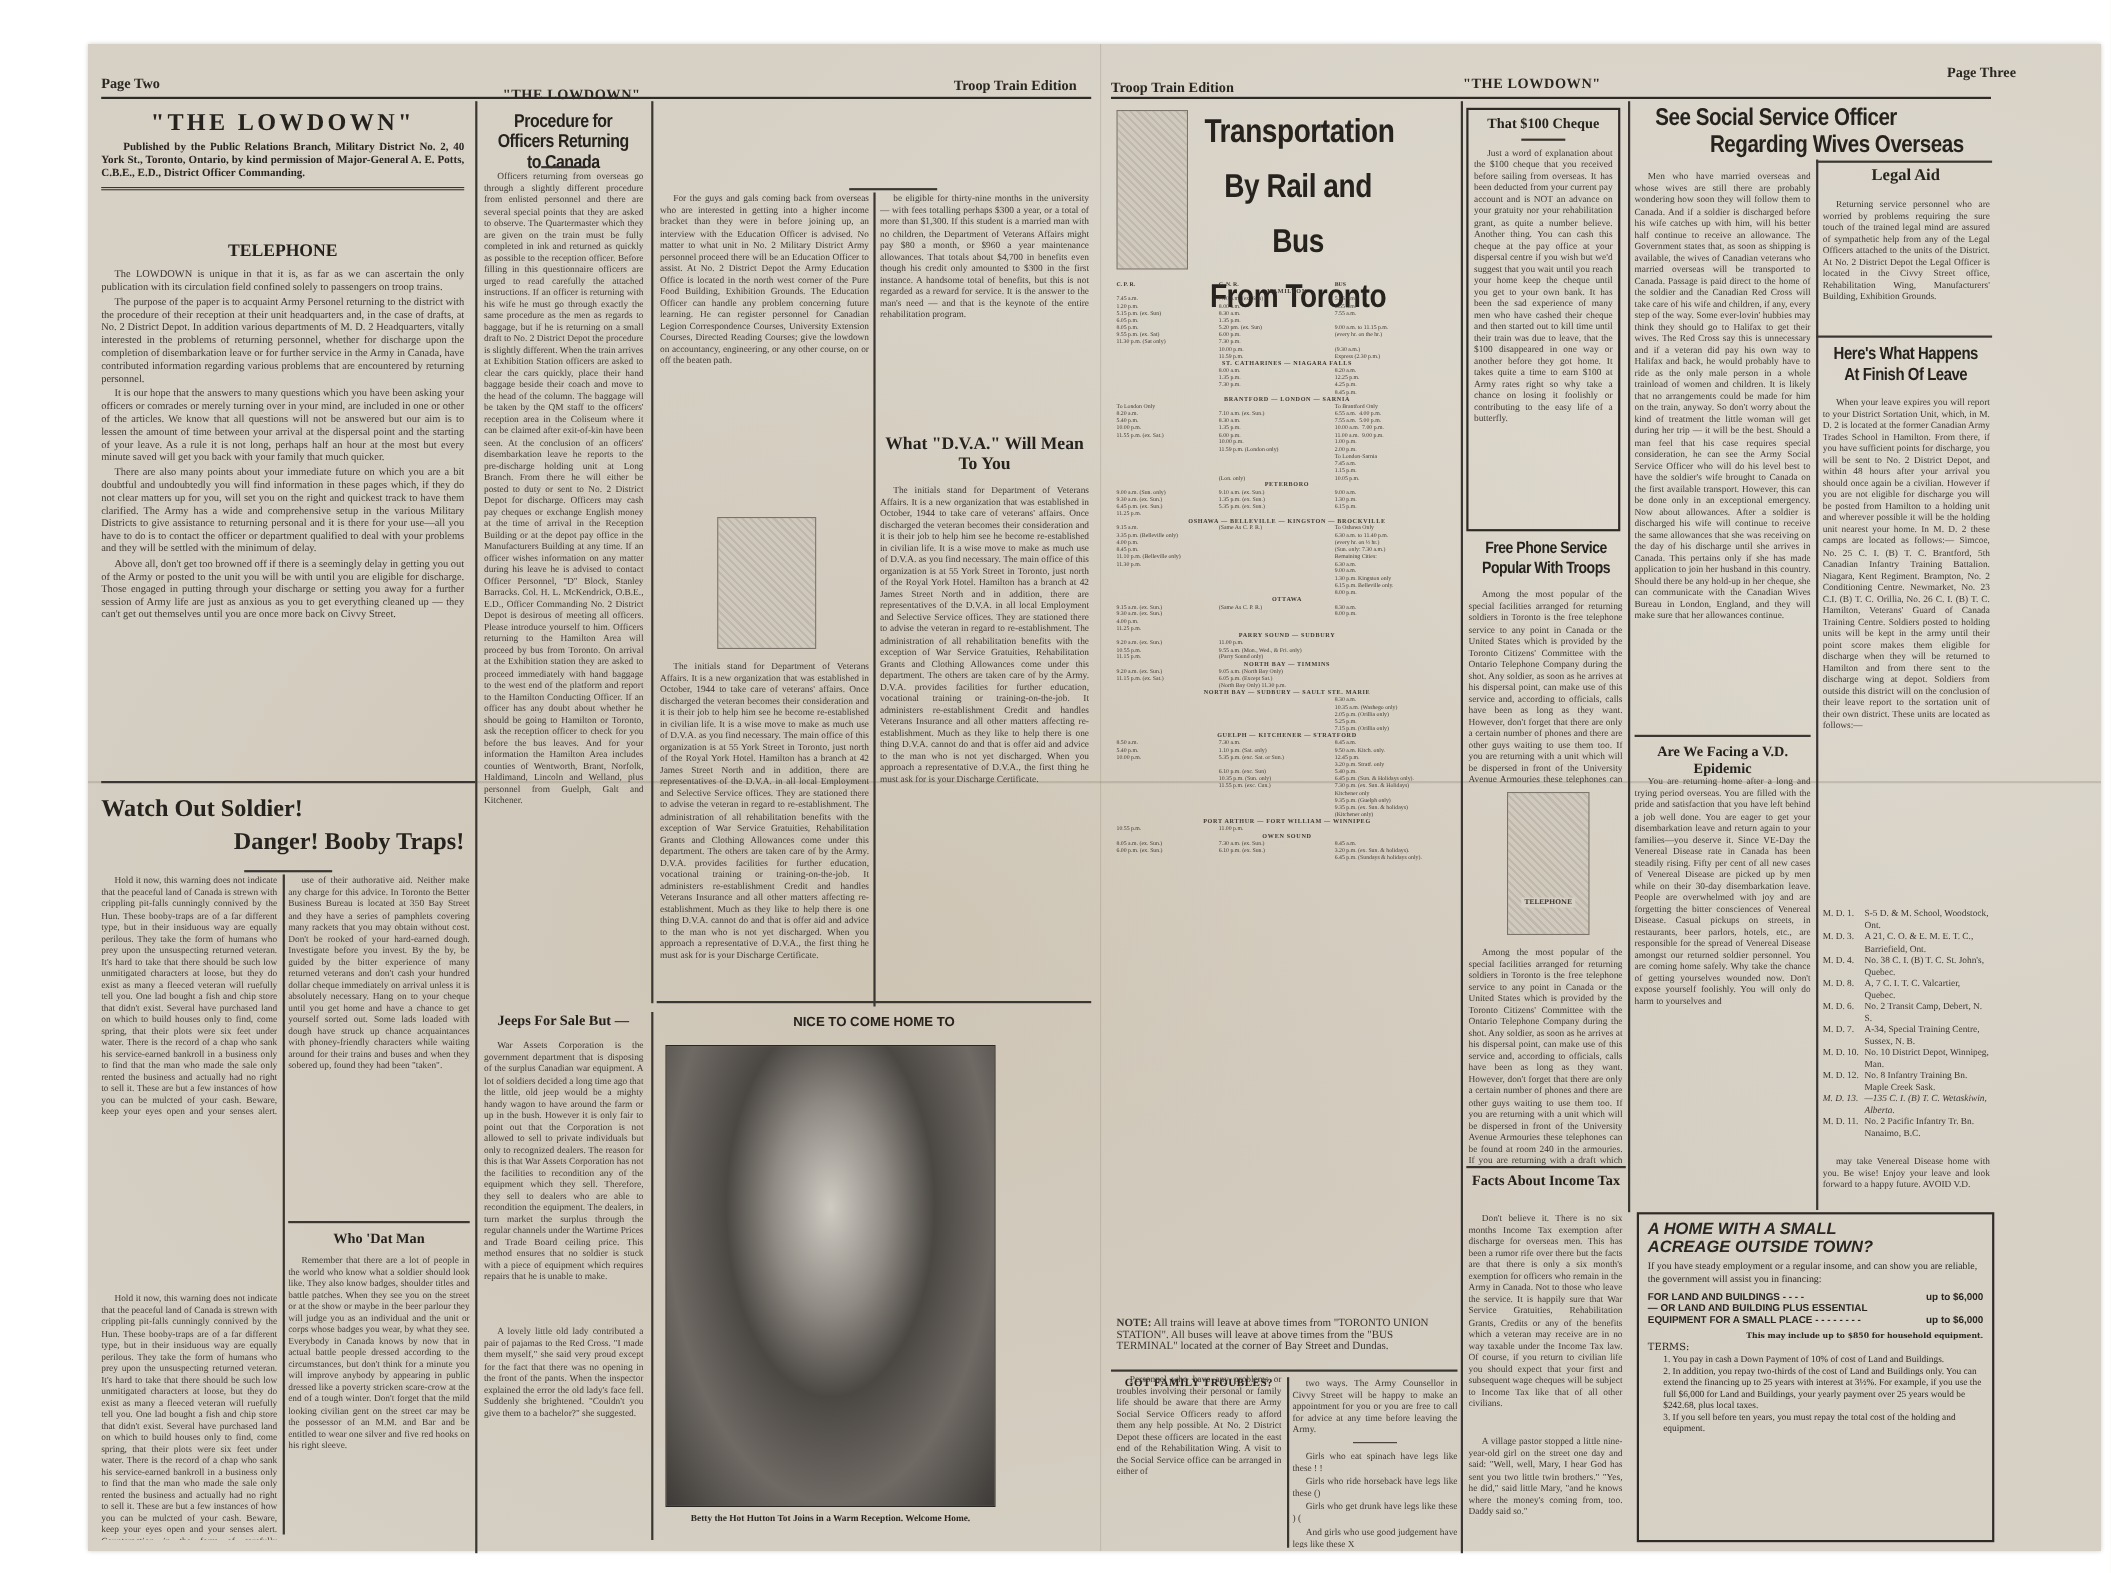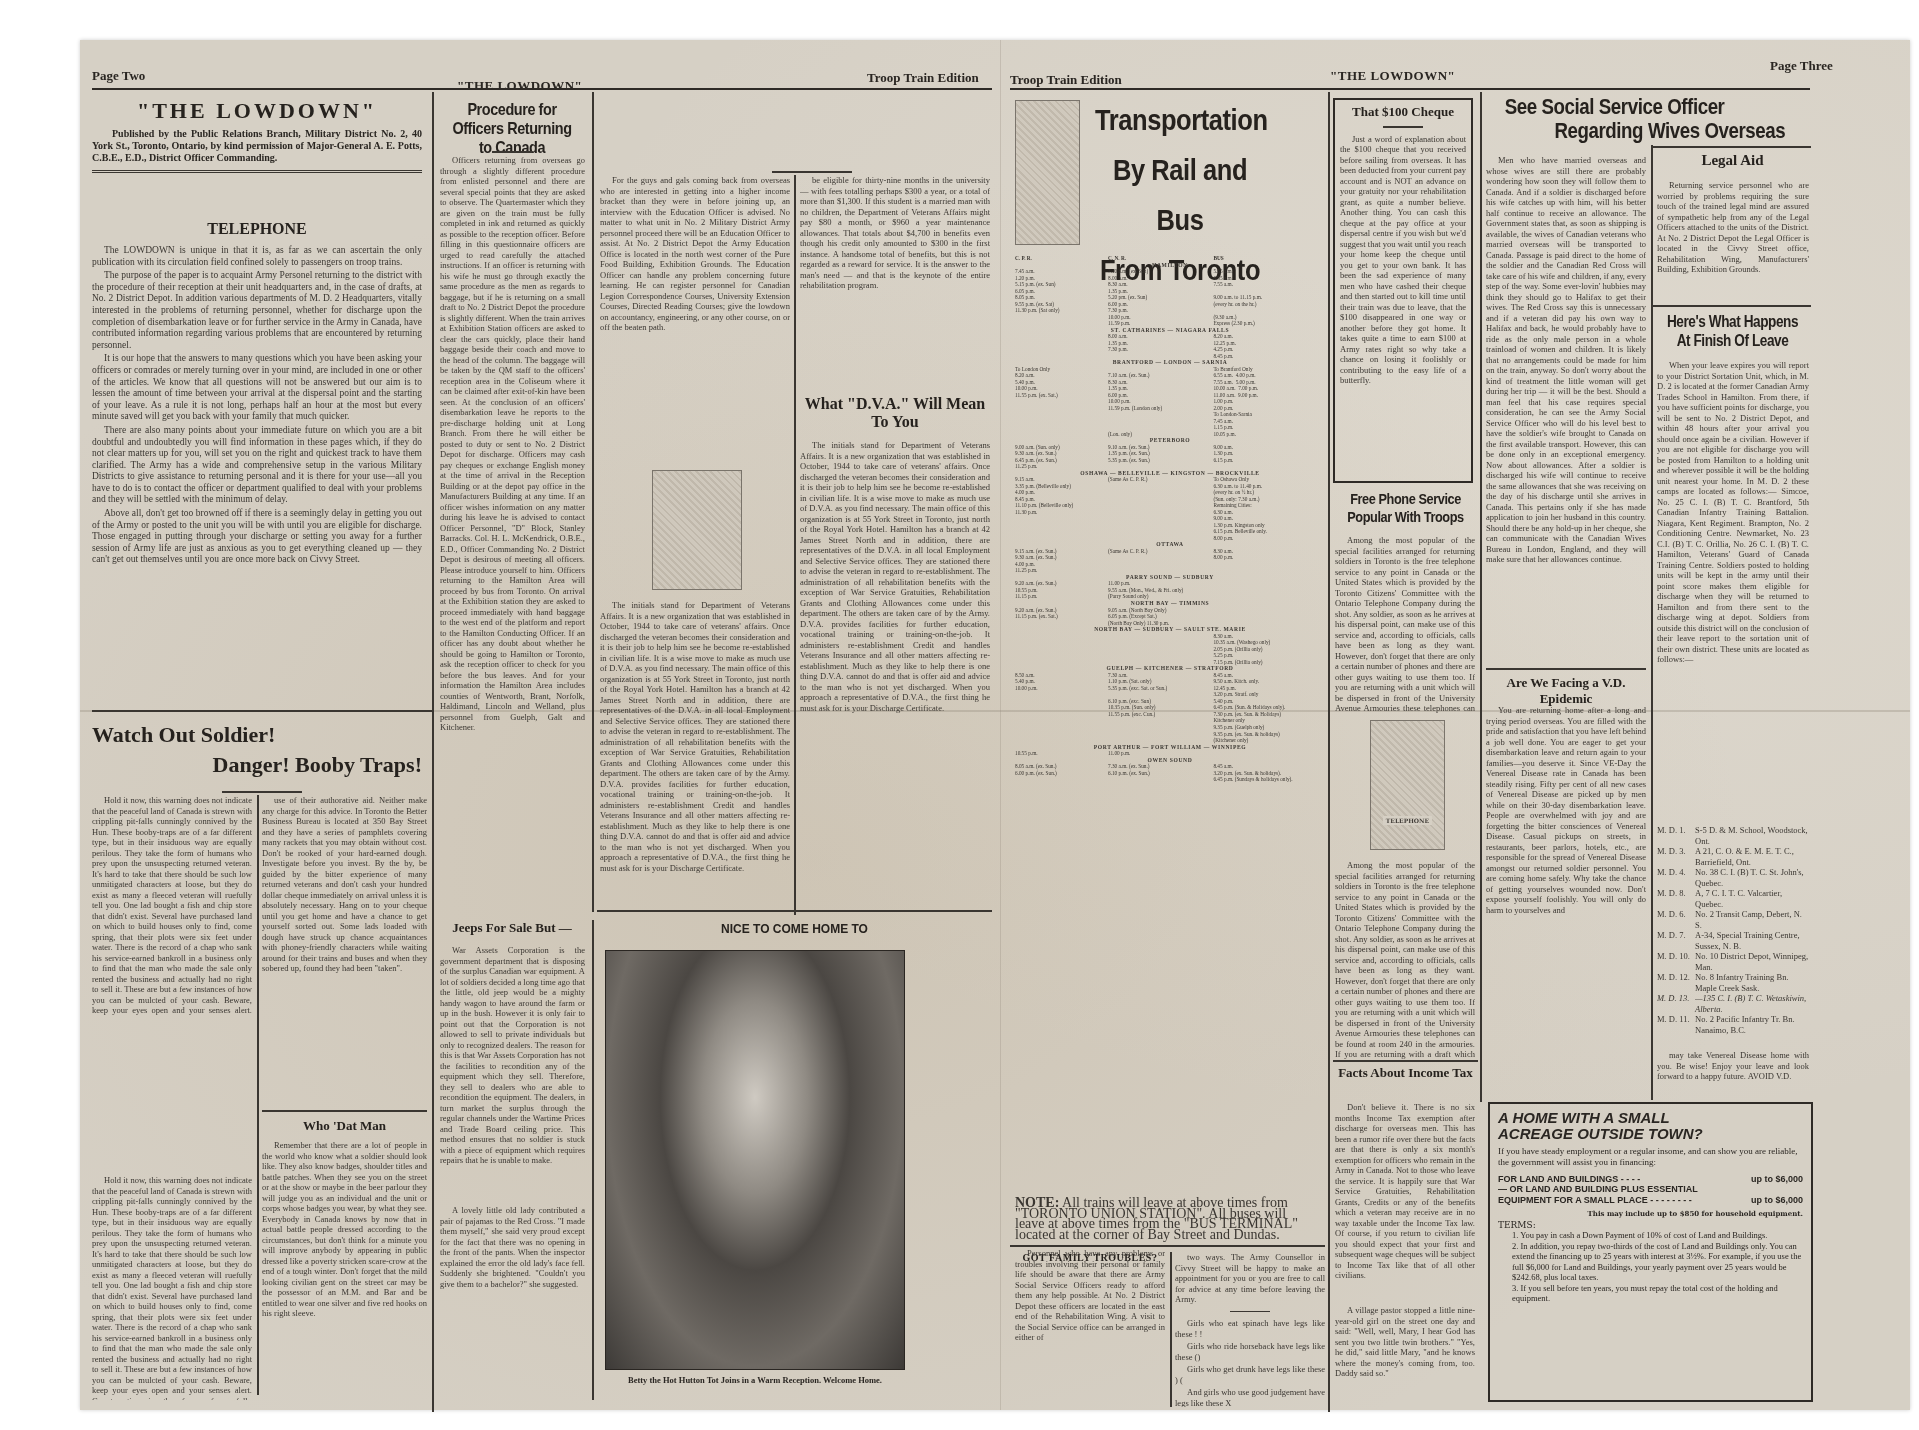--- a/index.html
+++ b/index.html
@@ -209,21 +209,21 @@
         <div class="row"><span></span><span></span><span>9.35 p.m. (Guelph only)</span></div>
         <div class="row"><span></span><span></span><span>9.35 p.m. (ex. Sun. &amp; holidays)</span></div>
         <div class="row"><span></span><span></span><span>(Kitchener only)</span></div>
         <div class="city">PORT ARTHUR — FORT WILLIAM — WINNIPEG</div>
         <div class="row"><span>10.55 p.m.</span><span>11.00 p.m.</span><span></span></div>
         <div class="city">OWEN SOUND</div>
         <div class="row"><span>8.05 a.m. (ex. Sun.)</span><span>7.30 a.m. (ex. Sun.)</span><span>8.45 a.m.</span></div>
         <div class="row"><span>6.00 p.m. (ex. Sun.)</span><span>6.10 p.m. (ex. Sun.)</span><span>3.20 p.m. (ex. Sun. &amp; holidays).</span></div>
         <div class="row"><span></span><span></span><span>6.45 p.m. (Sundays &amp; holidays only).</span></div>
       </div>
-    <div style="position:absolute;left:5px;top:1158px;width:300px;font-family:'Liberation Serif',serif;font-size:14px;line-height:10.5px;color:#3a3631">
+    <div style="position:absolute;left:5px;top:1158px;width:300px;font-family:'Liberation Serif',serif;font-size:10px;line-height:10.5px;color:#3a3631">
       <span class="lbl">NOTE:</span>
       <span>All trains will leave at above times from "TORONTO UNION STATION". All buses will leave at above times from the "BUS TERMINAL" located at the corner of Bay Street and Dundas.</span>
     </div>
     <div class="hline" style="left:0;top:1205px;width:315px"></div>
 
     <div class="h-serif" style="position:absolute;left:5px;top:1212px;width:150px;font-size:10px;letter-spacing:.5px">GOT FAMILY TROUBLES?</div>
     <div class="col" style="left:5px;top:1208px;width:150px;height:130px">
         <p>Personnel who have any problems or troubles involving their personal or family life should be aware that there are Army Social Service Officers ready to afford them any help possible. At No. 2 District Depot these officers are located in the east end of the Rehabilitation Wing. A visit to the Social Service office can be arranged in either of</p>
       </div>
     <div class="vline" style="left:160px;top:1212px;height:155px"></div>

